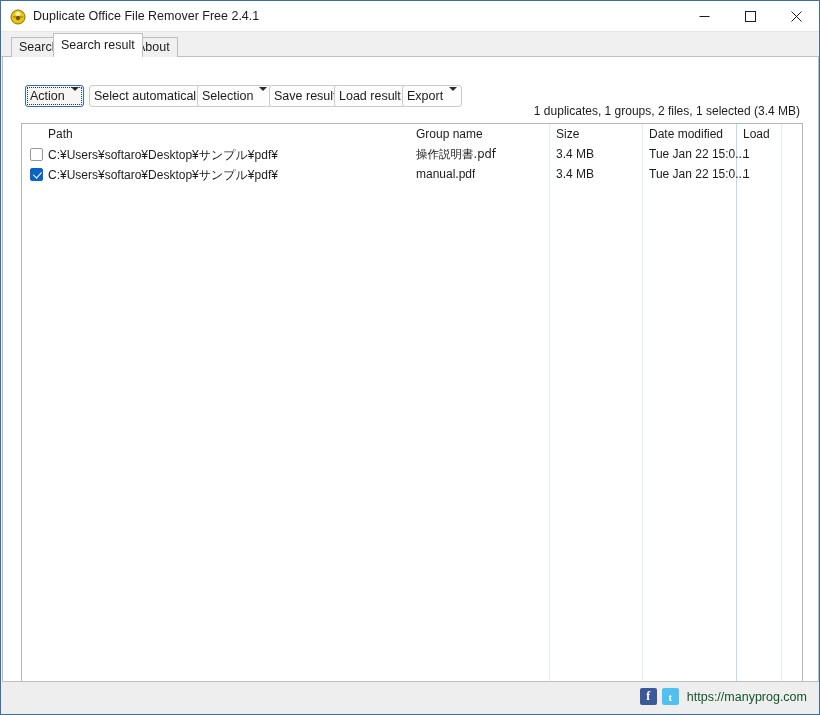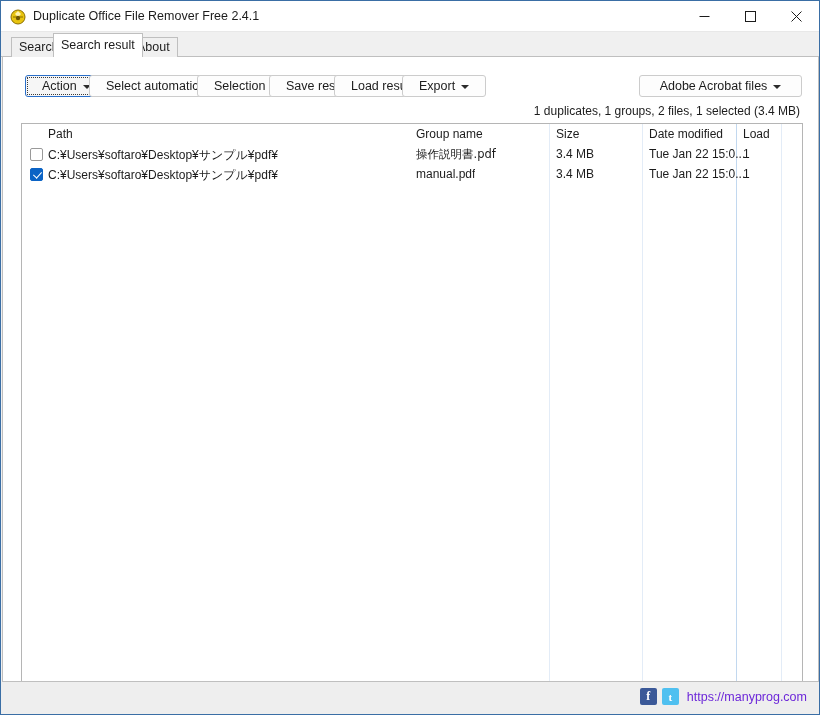--- a/index.html
+++ b/index.html
@@ -111,34 +111,34 @@
   }
 
   
   #toolbar {
     position: absolute;
     left: 0; top: 0; right: 0;
     height: 40px;
   }
   .tbtn {
     position: absolute;
-    top: 18px;
+    top: 28px;
     height: 22px;
     background: #fdfdfd;
     border: 1px solid #cccccc;
     border-radius: 3px;
     font-size: 12.5px;
     font-family: "Liberation Sans", sans-serif;
     color: #1c1c1c;
-    padding: 0 16px;
+    padding: 0 4px;
     line-height: 20px;
     white-space: nowrap;
     cursor: default;
     display: flex;
-    align-items: center;
+    align-items: flex-start;
     gap: 5px;
   }
   .tbtn.focused {
     border: 1px solid #2a6fc9;
     background: #f6f6f6;
   }
   .tbtn.focused .focusring {
     position: absolute;
     left: 1px; top: 1px; right: 1px; bottom: 1px;
     border: 1px dotted #3b3b3b;
@@ -281,21 +281,21 @@
     justify-content: center;
     font-weight: bold;
     font-size: 12px;
     color: #ffffff;
     cursor: default;
   }
   #fb-icon { background: #3b5998; font-family: "Liberation Serif", serif; }
   #tw-icon { background: #4fc0f0; font-family: "Liberation Serif", serif; font-size: 11px; }
   #site-link {
     font-size: 12.5px;
-    color: #6d28d9;
+    color: #14532d;
     margin-left: 3px;
     cursor: default;
     white-space: nowrap;
   }
 </style>
 </head>
 <body>
 
 <div id="window">
 
@@ -358,24 +358,20 @@
 
       <div class="tbtn" id="btn-load-result">
         <span>Load result</span>
       </div>
 
       <div class="tbtn" id="btn-export">
         <span>Export</span>
         <span class="caret"></span>
       </div>
 
-      <div class="tbtn" id="btn-filetype">
-        <span>Adobe Acrobat files</span>
-        <span class="caret"></span>
-      </div>
     </div>
 
     <div id="summary">1 duplicates, 1 groups, 2 files, 1 selected (3.4 MB)</div>
 
     <div id="listview">
 
       <div class="colline" style="left:527px"></div>
       <div class="colline" style="left:620px"></div>
       <div class="colline accent" style="left:714px"></div>
       <div class="colline" style="left:759px"></div>

